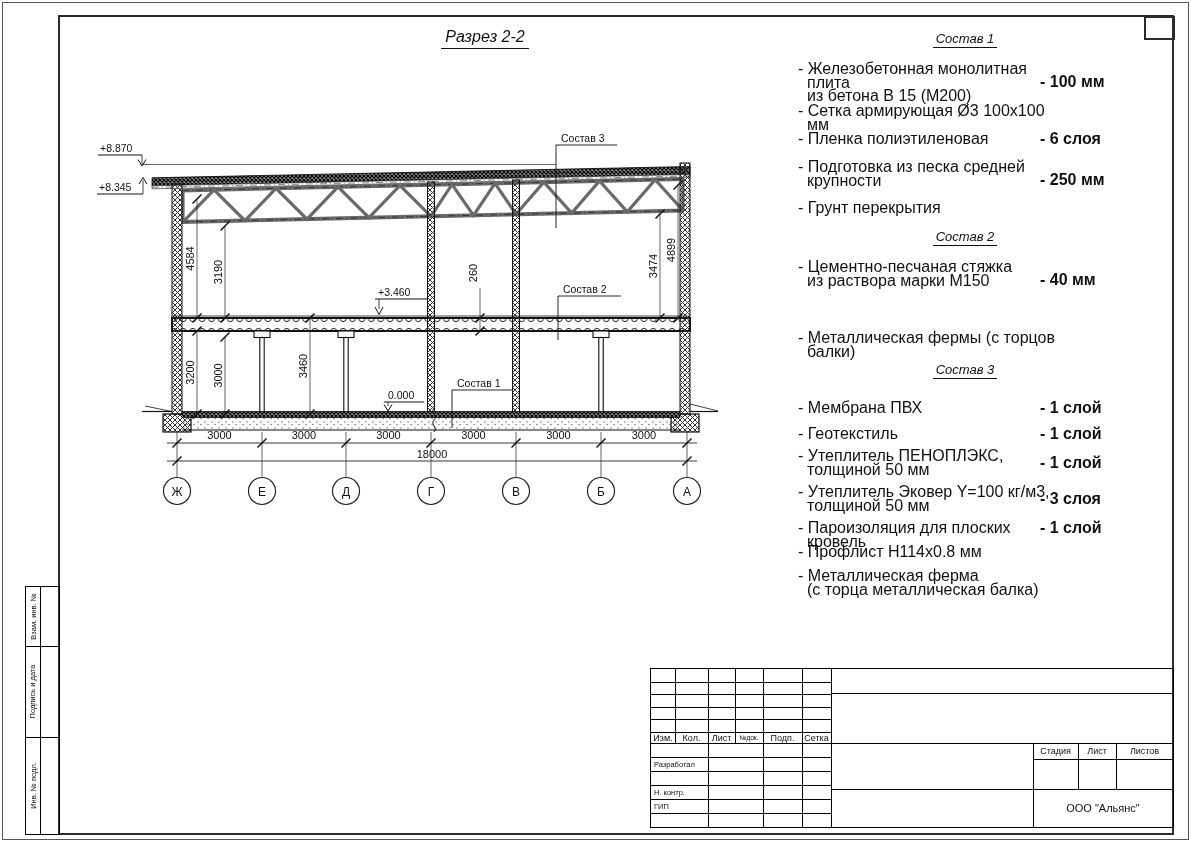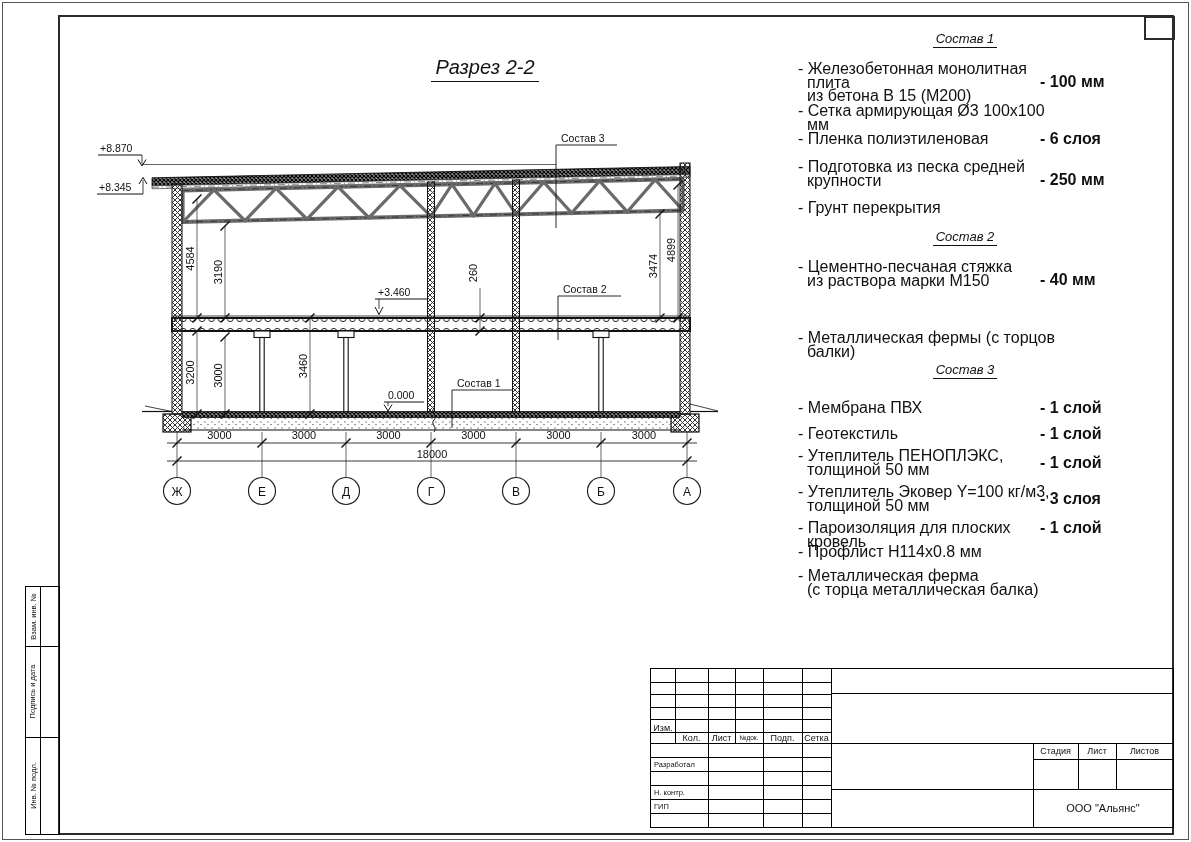--- a/index.html
+++ b/index.html
@@ -4,21 +4,21 @@
 <style>
   html,body{margin:0;padding:0;background:#fff;}
   #page{position:relative;width:1191px;height:842px;background:#fff;overflow:hidden;
         font-family:"Liberation Sans","DejaVu Sans",sans-serif;color:#111;}
   .abs{position:absolute;}
   
   #outer-border{left:2px;top:2px;width:1185px;height:836px;border:1px solid #555;}
   #inner-frame{left:58px;top:15px;width:1112px;height:816px;border:2px solid #2b2b2b;}
   #corner-box{left:1144px;top:16px;width:27px;height:20px;border:2px solid #2b2b2b;}
   
-  #view-title{left:415px;top:28px;width:140px;text-align:center;font-size:20px;font-style:italic;margin-top:28px;}
+  #view-title{left:415px;top:28px;width:140px;text-align:center;font-size:16px;font-style:italic;}
   #view-title span{display:inline-block;border-bottom:1.3px solid #111;padding:0 4px 2px;}
   
   .spec-h{position:absolute;left:880px;width:170px;text-align:center;font-size:13px;font-style:italic;}
   .spec-h span{display:inline-block;border-bottom:1.2px solid #111;padding:0 3px 1px;}
   .spec-item{position:absolute;left:798px;width:312px;font-size:16px;line-height:13.5px;}
   .spec-item .nm{display:block;width:256px;white-space:pre-line;padding-left:9px;text-indent:-9px;}
   .spec-item .val{position:absolute;left:242px;top:0;white-space:nowrap;font-weight:bold;}
   
   #tb{left:650px;top:668px;width:522px;height:158px;border:1.6px solid #000;}
   #tb .h{position:absolute;background:#000;height:1px;}
@@ -335,21 +335,21 @@
     <div class="v" style="left:112px;top:0;height:74px"></div>
     <div class="v" style="left:151px;top:0;height:74px"></div>
     <div class="v" style="left:57px;top:74px;height:84px"></div>
     <div class="v" style="left:112px;top:74px;height:84px"></div>
     <div class="v" style="left:151px;top:74px;height:84px"></div>
     <div class="v" style="left:180px;top:0;height:158px"></div>
     <div class="v" style="left:382px;top:74px;height:84px"></div>
     <div class="v" style="left:427px;top:74px;height:46px"></div>
     <div class="v" style="left:465px;top:74px;height:46px"></div>
 
-    <div class="cell" style="left:0;top:53px;width:24px;height:11px">Изм.</div>
+    <div class="cell" style="left:0;top:63px;width:24px;height:11px">Изм.</div>
     <div class="cell" style="left:24px;top:63px;width:33px;height:11px">Кол.</div>
     <div class="cell" style="left:57px;top:63px;width:27px;height:11px">Лист</div>
     <div class="cell" style="left:84px;top:63px;width:28px;height:11px;font-size:6.5px">№док.</div>
     <div class="cell" style="left:112px;top:63px;width:39px;height:11px">Подп.</div>
     <div class="cell" style="left:151px;top:63px;width:29px;height:11px">Сетка</div>
 
     <div class="cell role" style="left:0;top:88px;width:57px;height:14px">Разработал</div>
     <div class="cell role" style="left:0;top:116px;width:57px;height:14px">Н. контр.</div>
     <div class="cell role" style="left:0;top:130px;width:57px;height:14px">ГИП</div>
 

